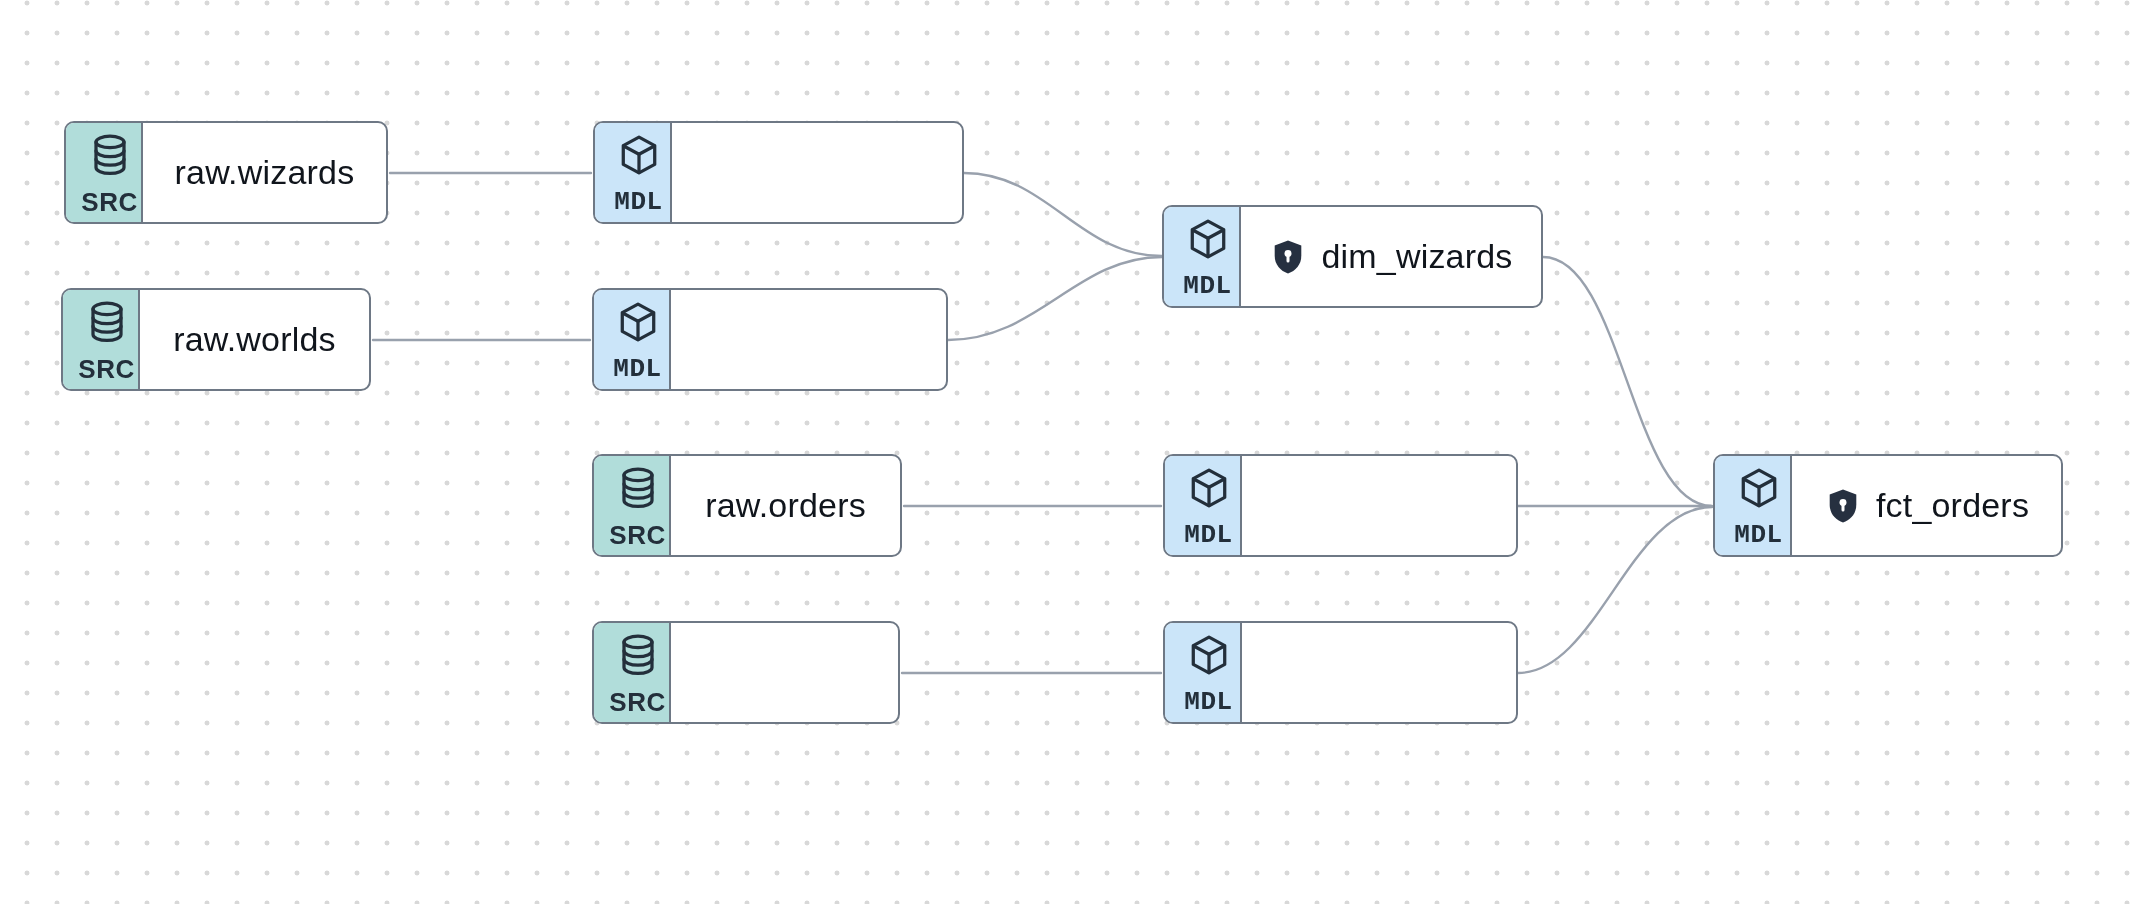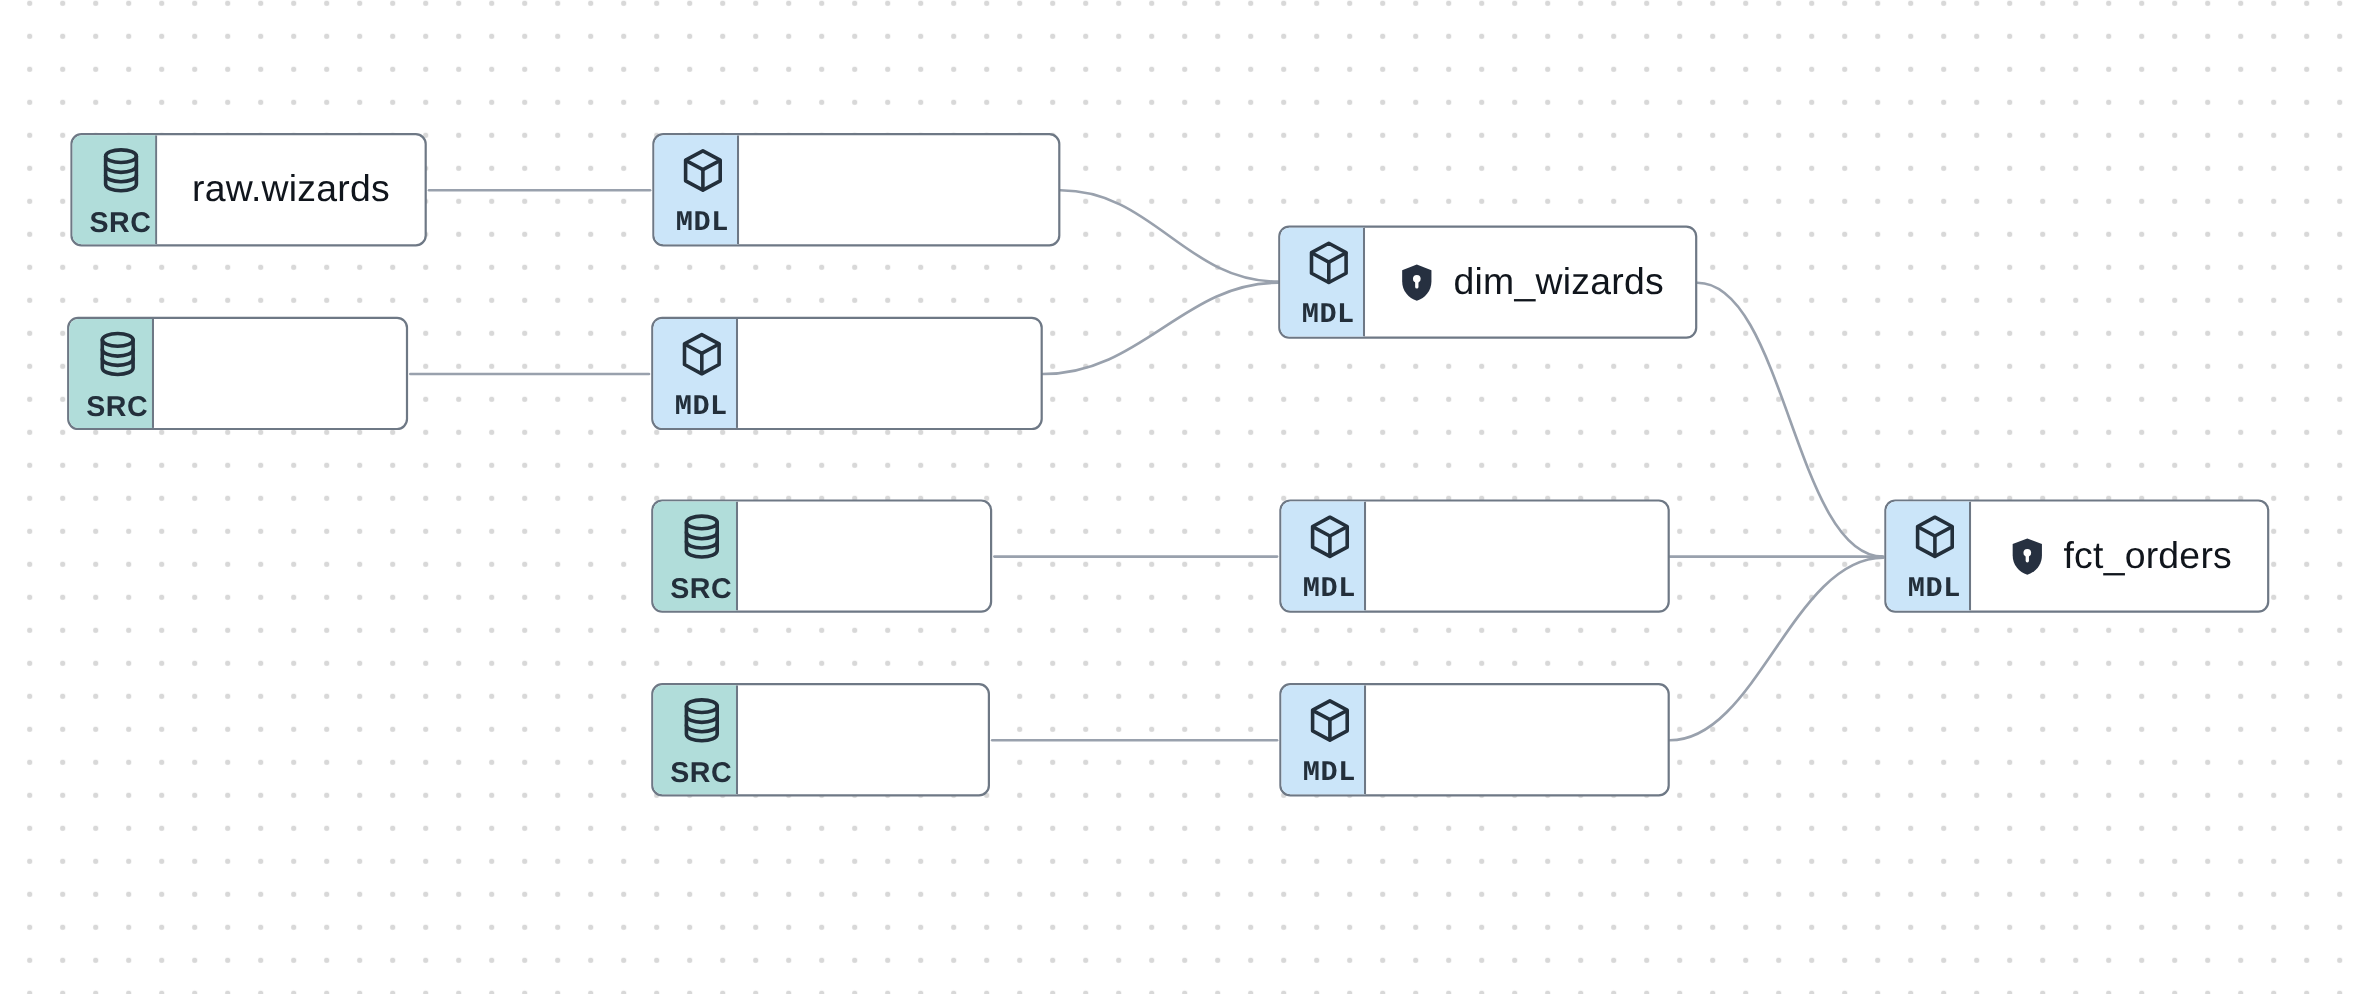--- a/index.html
+++ b/index.html
@@ -106,20 +106,23 @@
           <span class="icon">
             <svg viewBox="0 0 24 24" fill="none" stroke="currentColor" stroke-width="1.7" stroke-linecap="round" stroke-linejoin="round">
               <ellipse cx="12" cy="5.2" rx="7.3" ry="3"></ellipse>
               <path d="M4.7 5.2v13.3c0 1.7 3.27 3.1 7.3 3.1s7.3-1.4 7.3-3.1V5.2"></path>
               <path d="M4.7 9.8c0 1.7 3.27 3.1 7.3 3.1s7.3-1.4 7.3-3.1"></path>
               <path d="M4.7 14.2c0 1.7 3.27 3.1 7.3 3.1s7.3-1.4 7.3-3.1"></path>
             </svg>
           </span>
           <span class="badge-label">SRC</span>
         </div>
+        <div class="body">
+          <span class="node-label">raw.worlds</span>
+        </div>
       </div>
       <div class="node model" style="left: 592px; top: 288px; width: 356px;">
         <div class="badge">
           <span class="icon">
             <svg viewBox="0 0 24 24" fill="none" stroke="currentColor" stroke-width="1.7" stroke-linecap="round" stroke-linejoin="round">
               <path d="M12 2.7l8.2 4.4v9.8L12 21.3l-8.2-4.4V7.1L12 2.7z"></path>
               <path d="M4 7.3l8 4.3 8-4.3"></path>
               <path d="M12 11.6v9.5"></path>
             </svg>
           </span>
@@ -153,20 +156,23 @@
           <span class="icon">
             <svg viewBox="0 0 24 24" fill="none" stroke="currentColor" stroke-width="1.7" stroke-linecap="round" stroke-linejoin="round">
               <ellipse cx="12" cy="5.2" rx="7.3" ry="3"></ellipse>
               <path d="M4.7 5.2v13.3c0 1.7 3.27 3.1 7.3 3.1s7.3-1.4 7.3-3.1V5.2"></path>
               <path d="M4.7 9.8c0 1.7 3.27 3.1 7.3 3.1s7.3-1.4 7.3-3.1"></path>
               <path d="M4.7 14.2c0 1.7 3.27 3.1 7.3 3.1s7.3-1.4 7.3-3.1"></path>
             </svg>
           </span>
           <span class="badge-label">SRC</span>
         </div>
+        <div class="body">
+          <span class="node-label">raw.orders</span>
+        </div>
       </div>
       <div class="node model" style="left: 1163px; top: 454px; width: 355px;">
         <div class="badge">
           <span class="icon">
             <svg viewBox="0 0 24 24" fill="none" stroke="currentColor" stroke-width="1.7" stroke-linecap="round" stroke-linejoin="round">
               <path d="M12 2.7l8.2 4.4v9.8L12 21.3l-8.2-4.4V7.1L12 2.7z"></path>
               <path d="M4 7.3l8 4.3 8-4.3"></path>
               <path d="M12 11.6v9.5"></path>
             </svg>
           </span>

